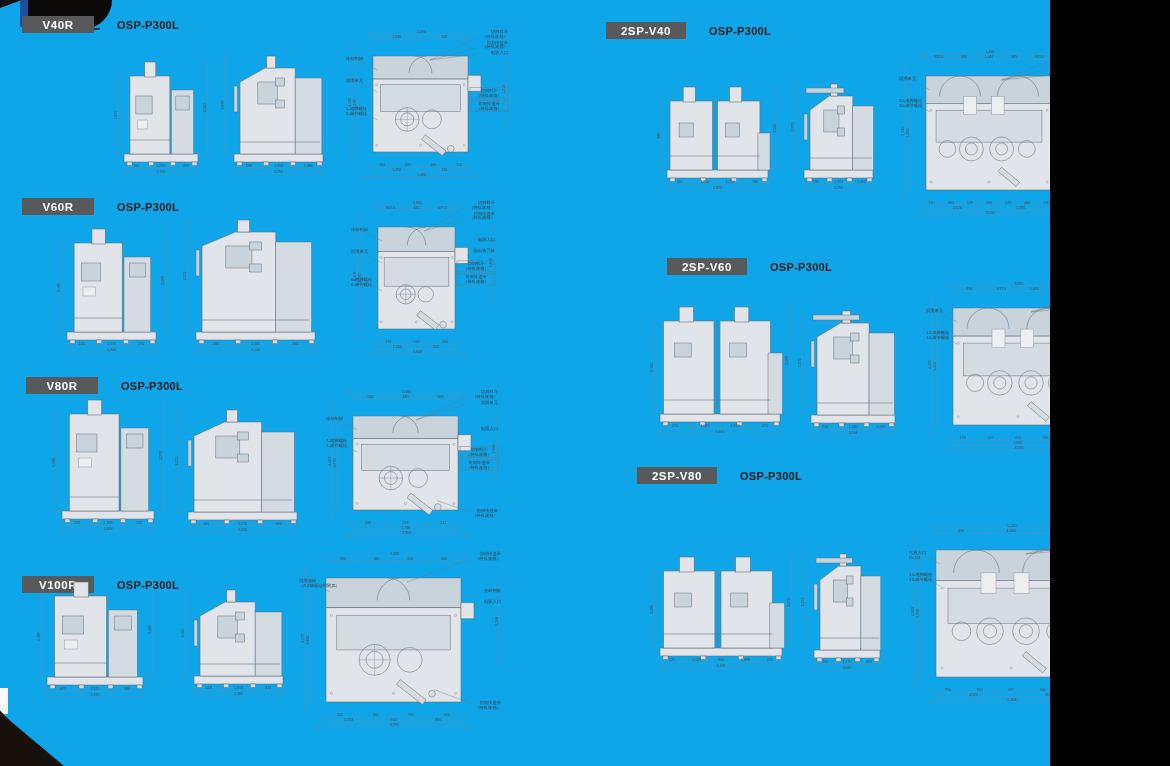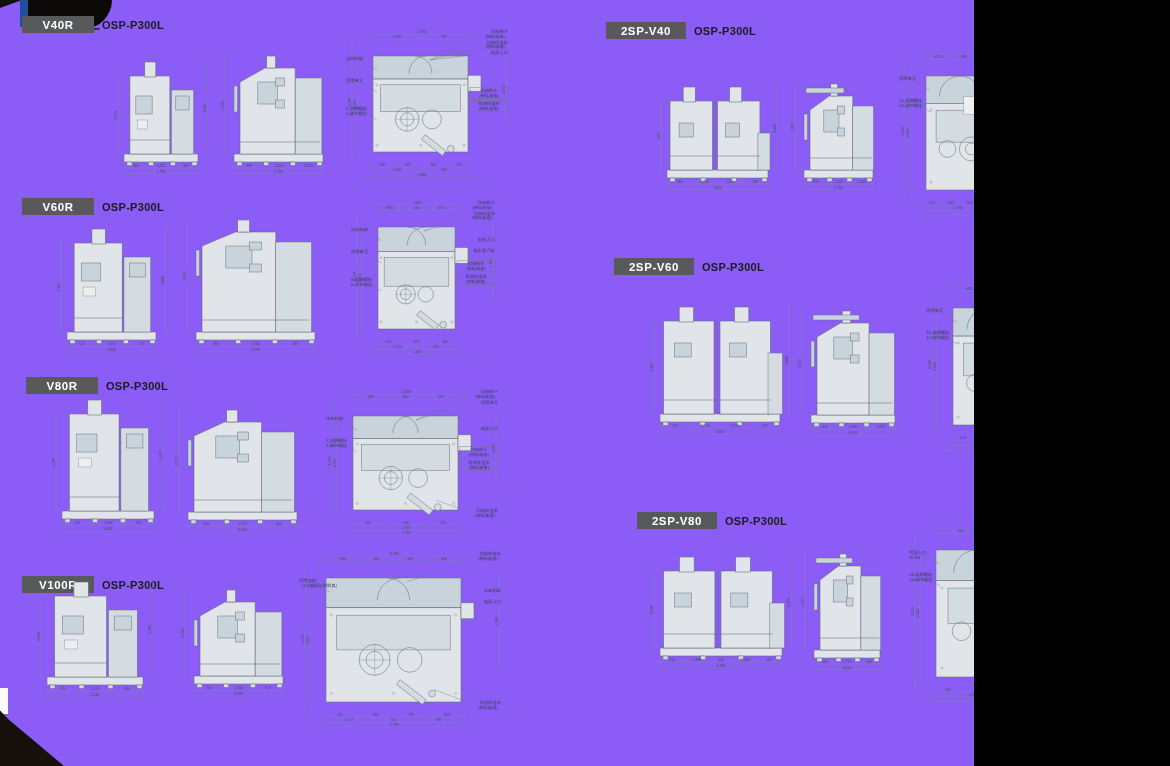--- a/index.html
+++ b/index.html
@@ -1,37 +1,37 @@
 <!DOCTYPE html>
 <html><head>
 <meta charset="utf-8">
 <style>
   html,body{margin:0;padding:0;background:#000;}
-  .canvas{position:relative;width:974px;height:766px;background:#8b5cf6;overflow:hidden;
+  .canvas{position:relative;width:1050px;height:766px;background:#0ea5e9;overflow:hidden;
           font-family:"Liberation Sans",sans-serif;}
   .tab-black{position:absolute;left:28px;top:0;width:84px;height:29px;background:#0c0a09;
              border-radius:0 0 34px 4px;}
   .tab-blue{position:absolute;left:20px;top:0;width:10px;height:27px;background:#1d4f9c;}
   .tab-frizz{position:absolute;left:30px;top:28px;width:70px;height:3px;background:#2a241f;
              border-radius:0 0 60% 2px;opacity:.85;}
   .curl-tl2{position:absolute;left:0;top:0;width:22px;height:8px;background:#11100e;
             clip-path:polygon(0 0,100% 0,0 100%);}
   .curl-tr{position:absolute;left:1052px;top:0;width:118px;height:16px;background:#0e0c0a;
            clip-path:polygon(0 0,100% 0,100% 62%,4% 100%);}
   .curl-bl{position:absolute;left:0;top:700px;width:64px;height:66px;background:#18100b;
            clip-path:polygon(0 16%,14% 30%,100% 100%,0 100%);}
   .edge-bl-white{position:absolute;left:0;top:688px;width:8px;height:26px;background:#fbfbf9;}
   .curl-br{position:absolute;left:1092px;top:698px;width:78px;height:68px;background:#16100c;
            clip-path:polygon(100% 8%,100% 100%,8% 100%);}
   
   .sec-head{position:absolute;display:flex;align-items:center;}
   .badge{background:#58595b;color:#ffffff;font-weight:bold;font-size:11.5px;width:72px;height:17px;
          display:flex;align-items:center;justify-content:center;letter-spacing:.6px;}
   .badge.wide{width:80px;}
-  .ctrl{font-weight:bold;font-size:11px;color:#1c1c1c;margin-left:8px;letter-spacing:.3px;}
+  .ctrl{font-weight:bold;font-size:11px;color:#1c1c1c;margin-left:23px;letter-spacing:.3px;}
   .view{position:absolute;}
   svg{display:block;}
   .ln{stroke:#66707c;stroke-width:.55;fill:none;}
   .dim{stroke:#7d8894;stroke-width:.4;fill:none;}
   .ldr{stroke:#6d7884;stroke-width:.4;fill:none;}
   .f1{fill:#e1e5e9;stroke:#66707c;stroke-width:.6;}
   .f2{fill:#d4dce2;stroke:#66707c;stroke-width:.5;}
   .f3{fill:#c8d3db;stroke:#66707c;stroke-width:.5;}
   .f4{fill:#eceef0;stroke:#7d8894;stroke-width:.4;}
   .t{font-family:"Liberation Sans",sans-serif;font-size:3.6px;fill:#454e58;}
@@ -65,25 +65,25 @@
     <div class="ctrl">OSP-P300L</div>
   </div>
   <div class="sec-head" style="left:22px;top:576px">
     <div class="badge">V100R</div>
     <div class="ctrl">OSP-P300L</div>
   </div>
   <div class="sec-head" style="left:606px;top:22px">
     <div class="badge wide">2SP-V40</div>
     <div class="ctrl">OSP-P300L</div>
   </div>
-  <div class="sec-head" style="left:614px;top:258px">
+  <div class="sec-head" style="left:667px;top:258px">
     <div class="badge wide">2SP-V60</div>
     <div class="ctrl">OSP-P300L</div>
   </div>
-  <div class="sec-head" style="left:637px;top:512px">
+  <div class="sec-head" style="left:637px;top:467px">
     <div class="badge wide">2SP-V80</div>
     <div class="ctrl">OSP-P300L</div>
   </div>
 <div class="view" style="left: 112px; top: 55px; width: 100px; height: 125px;">
       <svg width="100" height="125" viewBox="0 0 100 125">
         <rect x="12" y="99" width="74" height="8" class="f1"></rect>
         <rect x="15" y="107" width="5" height="3.5" class="f2"></rect>
         <rect x="36.66666666666667" y="107" width="5" height="3.5" class="f2"></rect>
         <rect x="58.333333333333336" y="107" width="5" height="3.5" class="f2"></rect>
         <rect x="80" y="107" width="5" height="3.5" class="f2"></rect>

